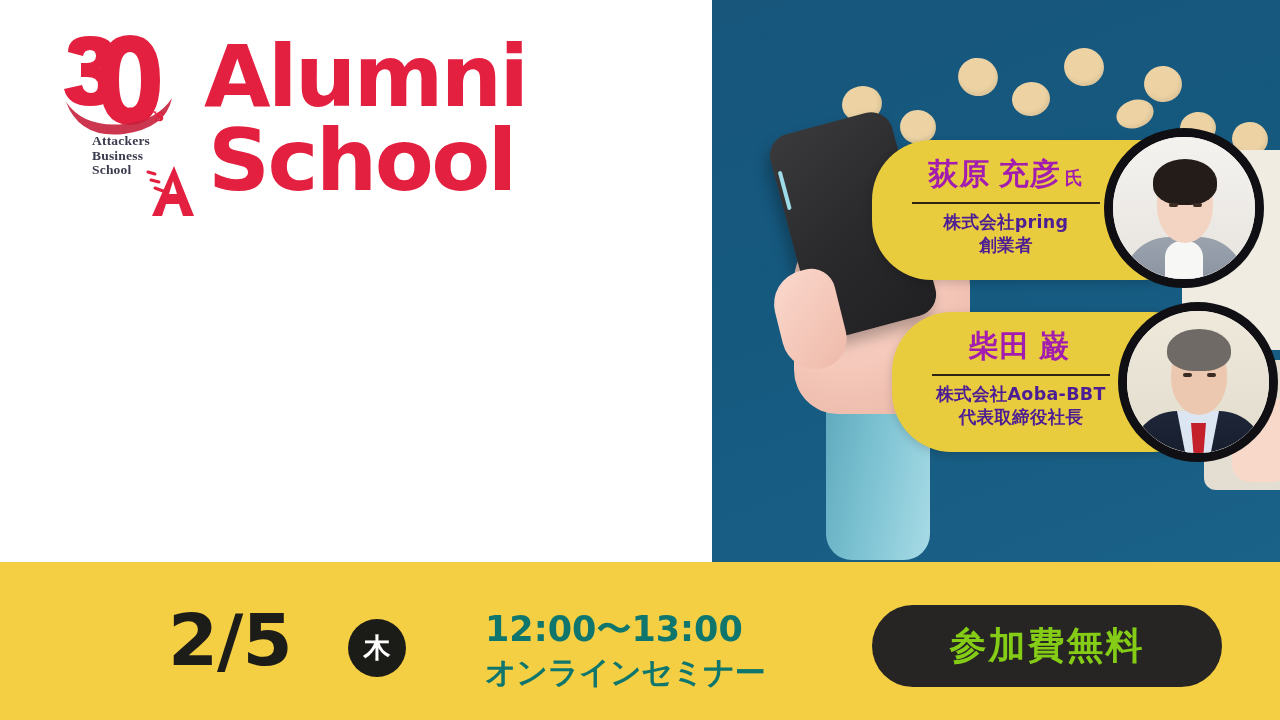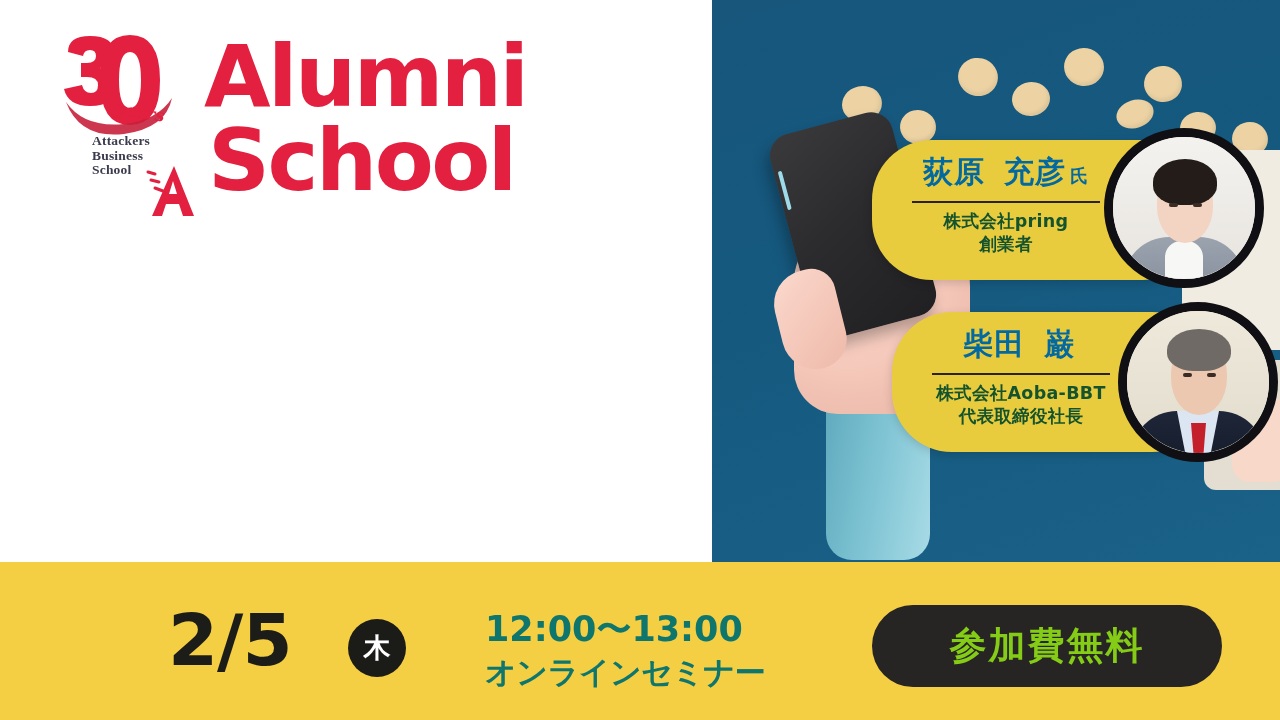--- a/index.html
+++ b/index.html
@@ -106,28 +106,28 @@
   .speaker-card {
     position:absolute;
     background:#e9cc3e;
     border-radius:60px;
     box-shadow:0 3px 10px rgba(0,0,0,.16);
   }
   .card-1 { left:160px; top:140px; width:330px; height:140px; }
   .card-2 { left:180px; top:312px; width:320px; height:140px; }
   .card-inner { padding:16px 96px 14px 34px; text-align:center; }
   .sp-name {
-    font-weight:900; font-size:30px; line-height:36px; color:#0369a1;
+    font-weight:900; font-size:30px; line-height:36px; color:#a21caf;
     letter-spacing:1px; white-space:nowrap;
-    font-family:Liberation Mono, monospace;
+    font-family:Liberation Serif, serif;
   }
   .sp-name .suffix { font-size:18px; font-weight:700; margin-left:4px; }
   .sp-divider { height:2px; background:#2a2410; margin:6px 6px 7px 6px; }
   .sp-org, .sp-role {
-    font-weight:700; font-size:17.5px; line-height:23px; color:#14532d;
+    font-weight:700; font-size:17.5px; line-height:23px; color:#4c1d95;
     letter-spacing:.3px; white-space:nowrap;
     font-family:"DejaVu Sans","Liberation Sans",sans-serif;
   }
 
   
   .portrait {
     position:absolute; border-radius:50%;
     border:9px solid #101014; overflow:hidden; background:#efeae2;
   }
   .p1 { left:392px; top:128px; width:160px; height:160px; }

